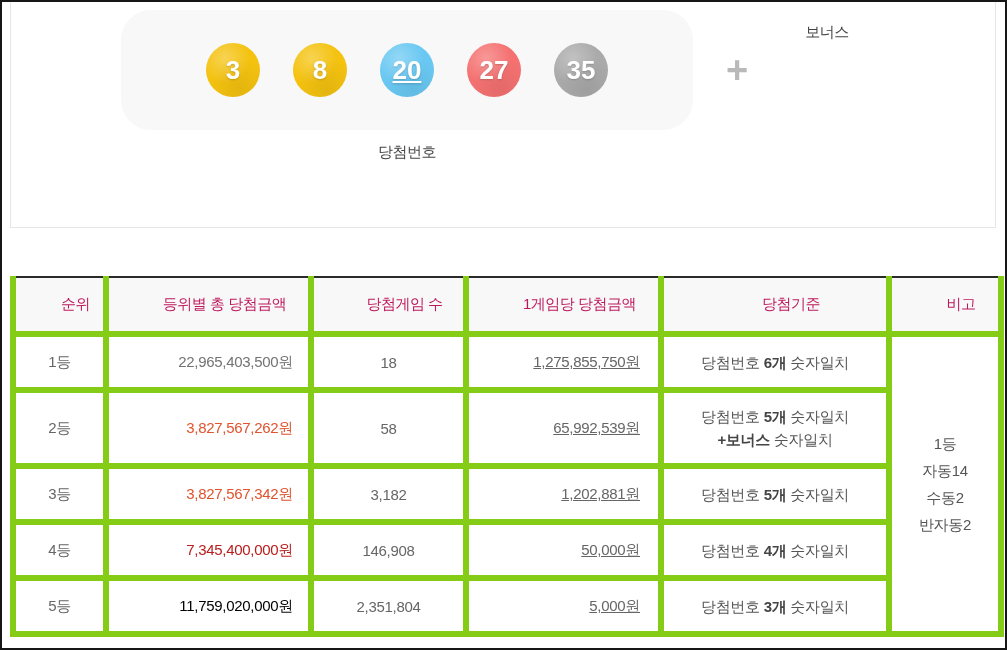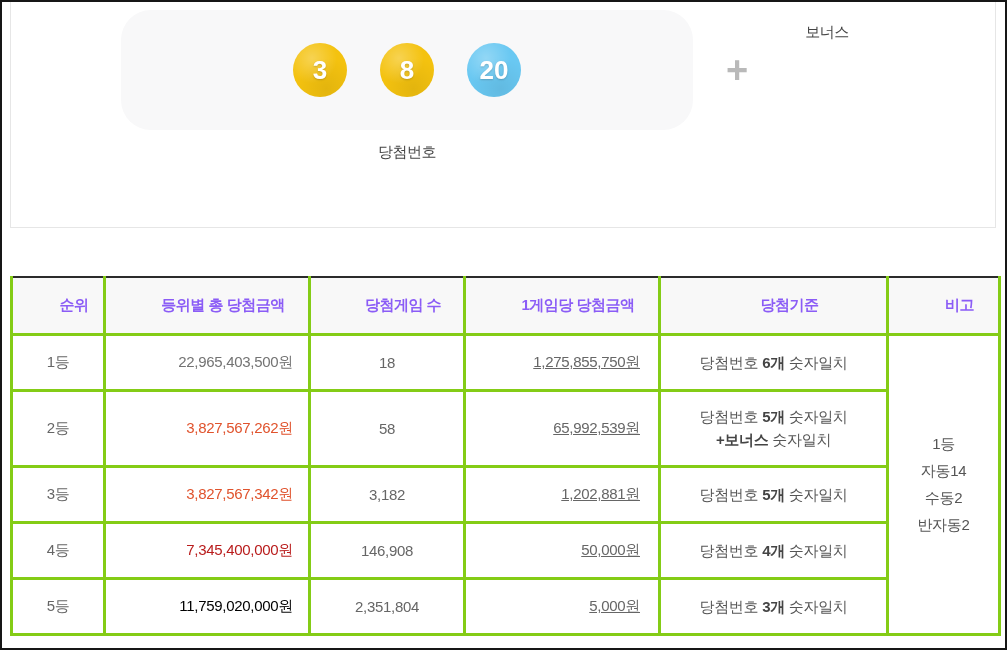--- a/index.html
+++ b/index.html
@@ -83,29 +83,29 @@
 
   
   .prize-table {
     position: absolute;
     left: 8px; top: 274px;
     width: 988px;
     border-collapse: collapse;
     table-layout: fixed;
   }
   .prize-table th, .prize-table td {
-    border: 3px solid #84cc16;
+    border: 6px solid #84cc16;
     box-sizing: border-box;
   }
   .prize-table thead th {
     height: 57px;
     background: #f8f8f8;
-    font-weight: bold;
+    font-weight: normal;
     font-size: 15px;
-    color: #8b5cf6;
+    color: #be185d;
     letter-spacing: -0.5px;
     border-top: 2px solid #2b2b2b;
     padding-left: 33px;
   }
   .prize-table td {
     height: 56px;
     font-size: 15px;
     color: #666;
     text-align: center;
     letter-spacing: -0.3px;
@@ -129,21 +129,23 @@
 <body>
 
 <div class="screen">
 
   <div class="top-panel">
 
     <div class="numbers-group">
       <div class="numbers-box">
         <div class="ball" style="background-color: rgb(244, 194, 15);">3</div>
         <div class="ball" style="background-color: rgb(244, 194, 15);">8</div>
-        <div class="ball" style="background-color: rgb(105, 200, 242);">20</div>
+        <div class="ball" style="background-color: rgb(105, 200, 242); text-decoration: underline;">20</div>
+        <div class="ball" style="background-color: rgb(245, 113, 113);">27</div>
+        <div class="ball" style="background-color: rgb(170, 170, 170);">35</div>
       </div>
       <div class="group-label">당첨번호</div>
     </div>
 
     <div class="plus-sign">+</div>
 
     <div class="bonus-group">
       <div class="group-label">보너스</div>
     </div>
 

